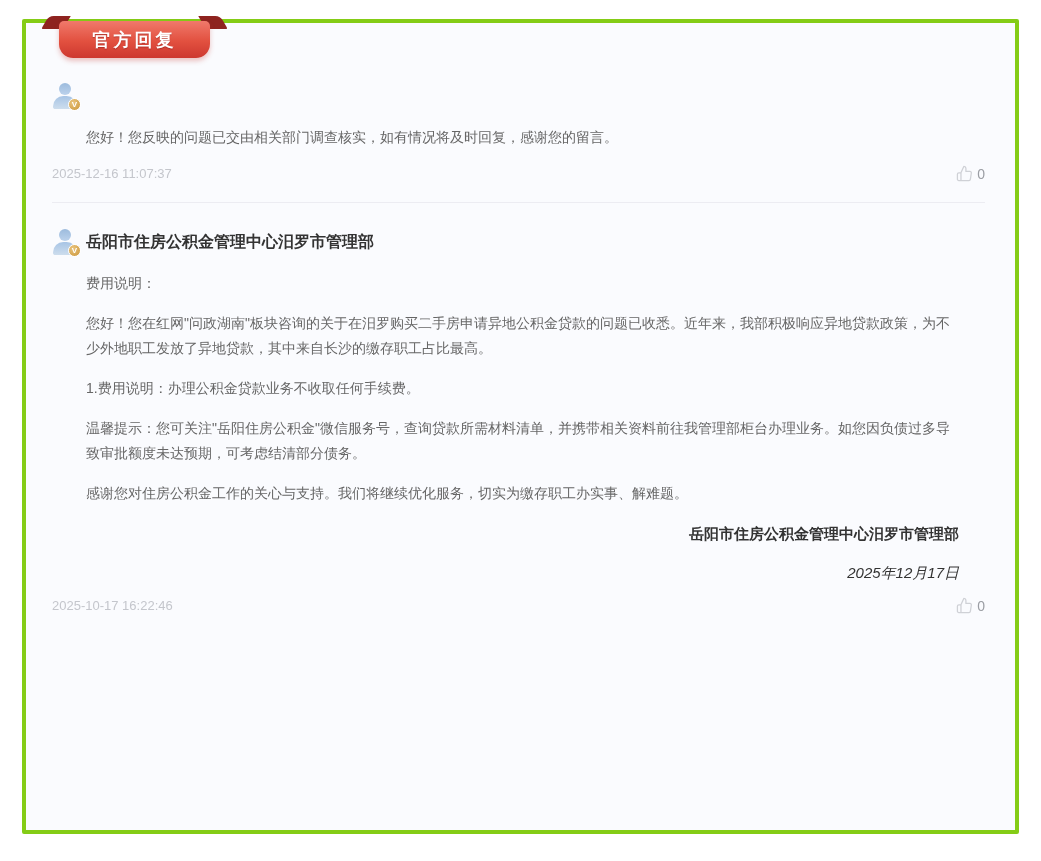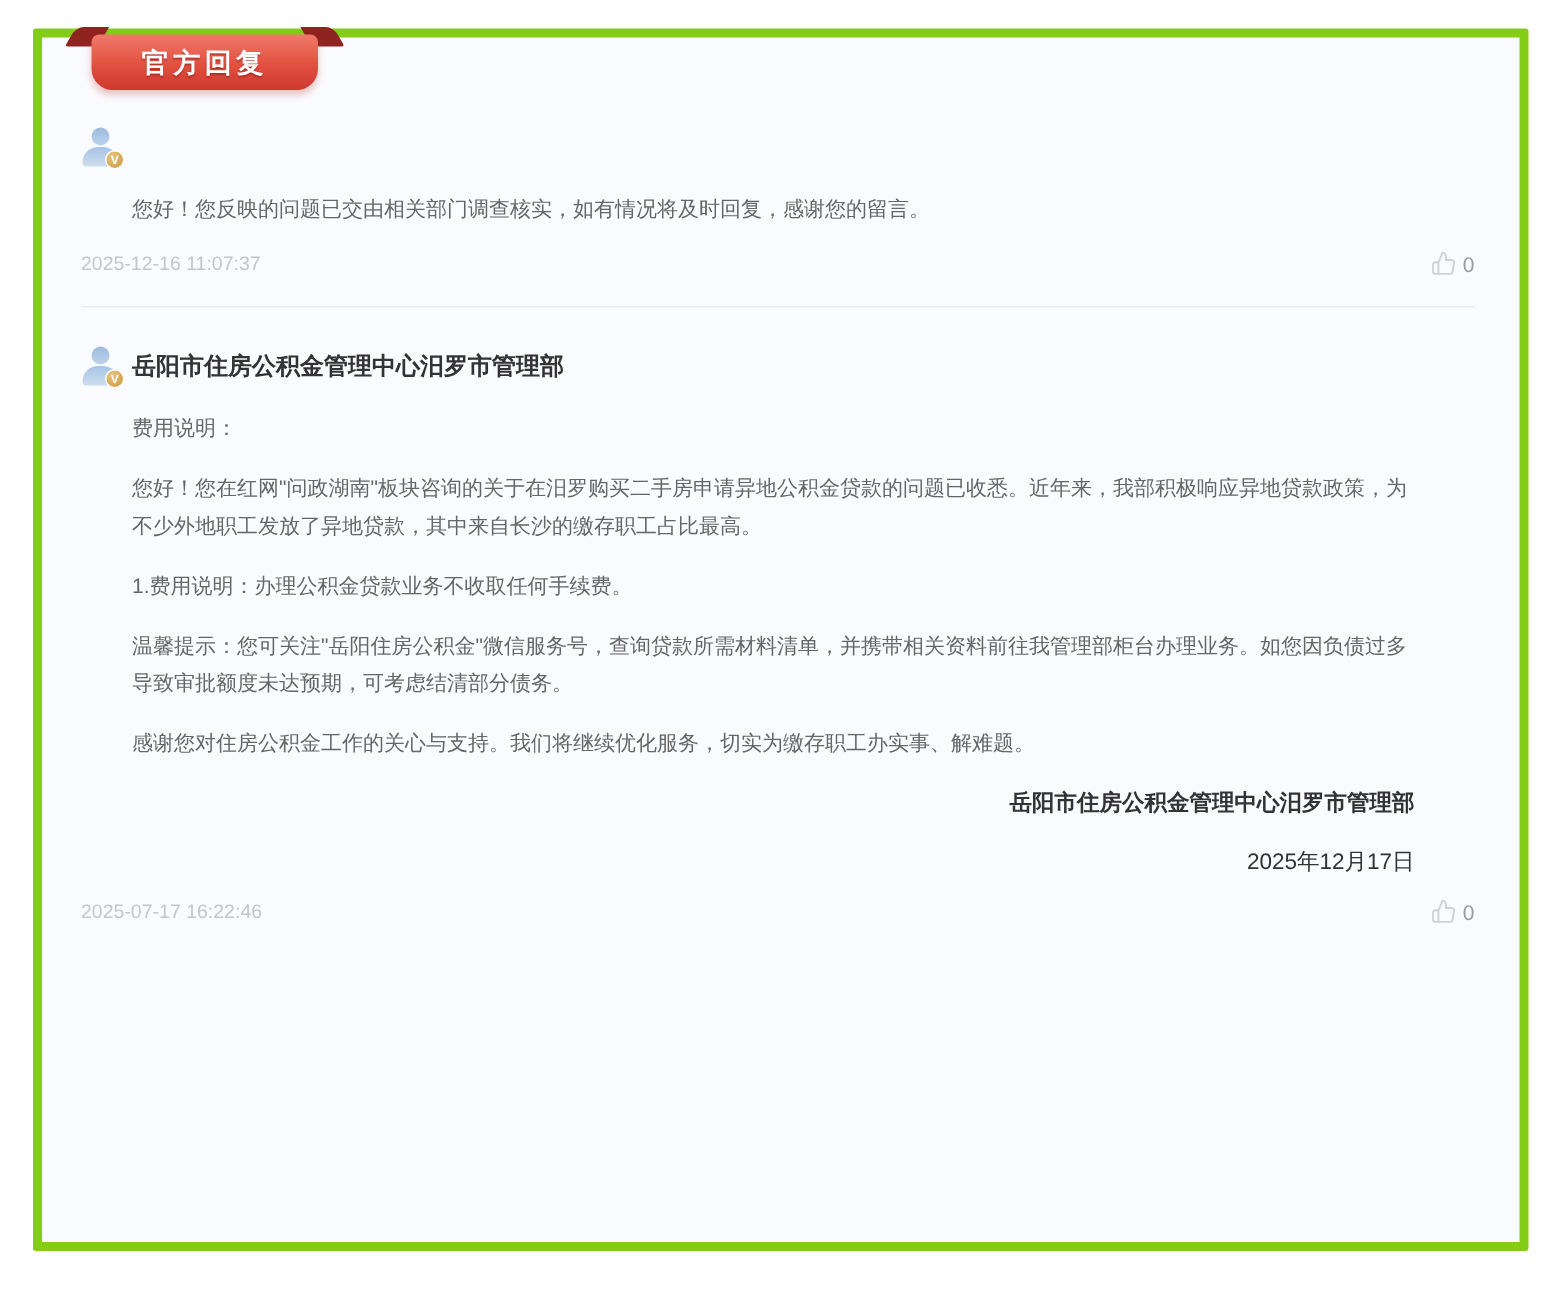--- a/index.html
+++ b/index.html
@@ -6,21 +6,21 @@
   * { box-sizing: border-box; margin: 0; padding: 0; }
   html,body { width:1041px; height:861px; background:#ffffff;
     font-family:"Liberation Sans","DejaVu Sans",sans-serif; }
 
   .card {
     position:relative;
     margin:19px 0 0 22px;
     width:997px;
     min-height:815px;
     background:#fafbfe;
-    border:6px solid #84cc16;
+    border:4px solid #84cc16;
     border-radius:2px;
     padding:60px 30px 22px 26px;
   }
 
   
   .ribbon { position:absolute; top:-9px; left:16px; width:190px; height:46px; z-index:5; }
   .fold { position:absolute; top:2px; width:22px; height:13px; background:#8e231f; }
   .fold-left  { left:3px;  transform:skewX(-30deg); border-radius:5px 0 0 2px; }
   .fold-right { left:160px; transform:skewX(30deg); border-radius:0 5px 2px 0; }
   .ribbon-body {
@@ -42,27 +42,27 @@
                    border-radius:50%; background:linear-gradient(180deg,#9cbbdd,#bcd2ec); }
   .avatar .torso { position:absolute; bottom:0; left:1px; width:24px; height:13px;
                    border-radius:12px 12px 3px 3px;
                    background:linear-gradient(180deg,#a7c4e5,#cddded); }
   .avatar .badge { position:absolute; right:-3px; bottom:-2px; width:13px; height:13px;
                    border-radius:50%;
                    background:radial-gradient(circle at 35% 30%, #e9c37c, #cb973c);
                    border:1px solid #fff; color:#ffffff; font-size:8px; font-weight:700;
                    display:flex; align-items:center; justify-content:center; }
 
-  .reply-body { margin-left:34px; margin-right:40px; }
+  .reply-body { margin-left:34px; margin-right:26px; }
   .reply-body p { font-size:14px; color:#666666; line-height:25px; margin:0 0 15px; }
 
   .signature { font-size:15px; font-weight:700; color:#333333; text-align:right;
                line-height:25px; margin:15px 0 14px; }
   .sig-date  { font-size:15px; color:#333333; text-align:right; line-height:25px;
-               margin:0 0 12px; }
+               margin:0 0 12px;font-style:italic; }
 
   .reply-footer { display:flex; justify-content:space-between; align-items:center;
                   margin-top:4px; }
   .timestamp { font-size:13px; color:#c4c6cc; }
   .like-btn { display:flex; align-items:center; gap:4px; background:none; border:none;
               cursor:pointer; padding:0; }
   .like-count { font-size:14px; color:#9a9da3; }
 
   .divider { border:none; border-top:1px solid #ececf2; margin:20px 0 26px; }
 </style>
@@ -113,21 +113,21 @@
     <div class="reply-body">
       <p>费用说明：</p>
       <p>您好！您在红网"问政湖南"板块咨询的关于在汨罗购买二手房申请异地公积金贷款的问题已收悉。近年来，我部积极响应异地贷款政策，为不少外地职工发放了异地贷款，其中来自长沙的缴存职工占比最高。</p>
       <p>1.费用说明：办理公积金贷款业务不收取任何手续费。</p>
       <p>温馨提示：您可关注"岳阳住房公积金"微信服务号，查询贷款所需材料清单，并携带相关资料前往我管理部柜台办理业务。如您因负债过多导致审批额度未达预期，可考虑结清部分债务。</p>
       <p>感谢您对住房公积金工作的关心与支持。我们将继续优化服务，切实为缴存职工办实事、解难题。</p>
       <div class="signature">岳阳市住房公积金管理中心汨罗市管理部</div>
       <div class="sig-date">2025年12月17日</div>
     </div>
     <div class="reply-footer">
-      <span class="timestamp">2025-07-17 16:22:46</span>
+      <span class="timestamp">2025-10-17 16:22:46</span>
       <button class="like-btn">
         <svg width="17" height="17" viewBox="0 0 24 24" fill="none" stroke="#cfd1d6" stroke-width="1.8" stroke-linecap="round" stroke-linejoin="round">
           <path d="M14 9V5a3 3 0 0 0-3-3l-4 9v11h11.28a2 2 0 0 0 2-1.7l1.38-9a2 2 0 0 0-2-2.3zM7 22H4a2 2 0 0 1-2-2v-7a2 2 0 0 1 2-2h3"></path>
         </svg>
         <span class="like-count">0</span>
       </button>
     </div>
   </div>
 
 </div>

